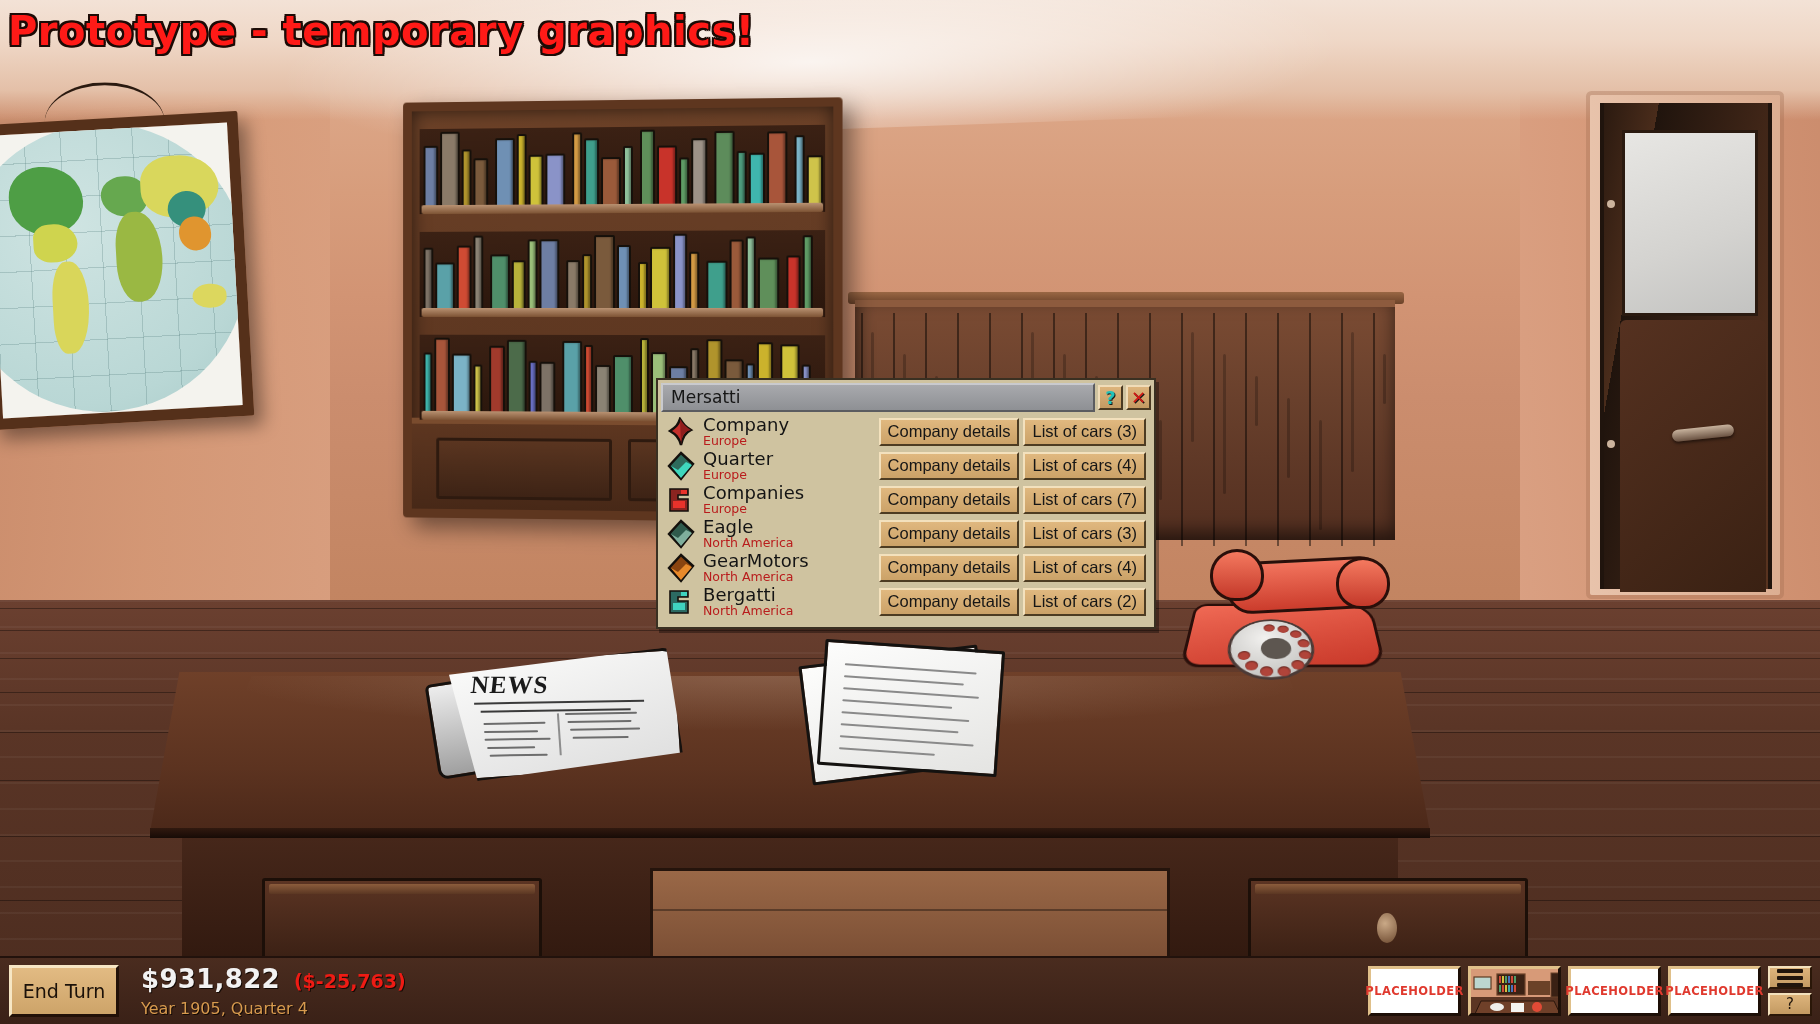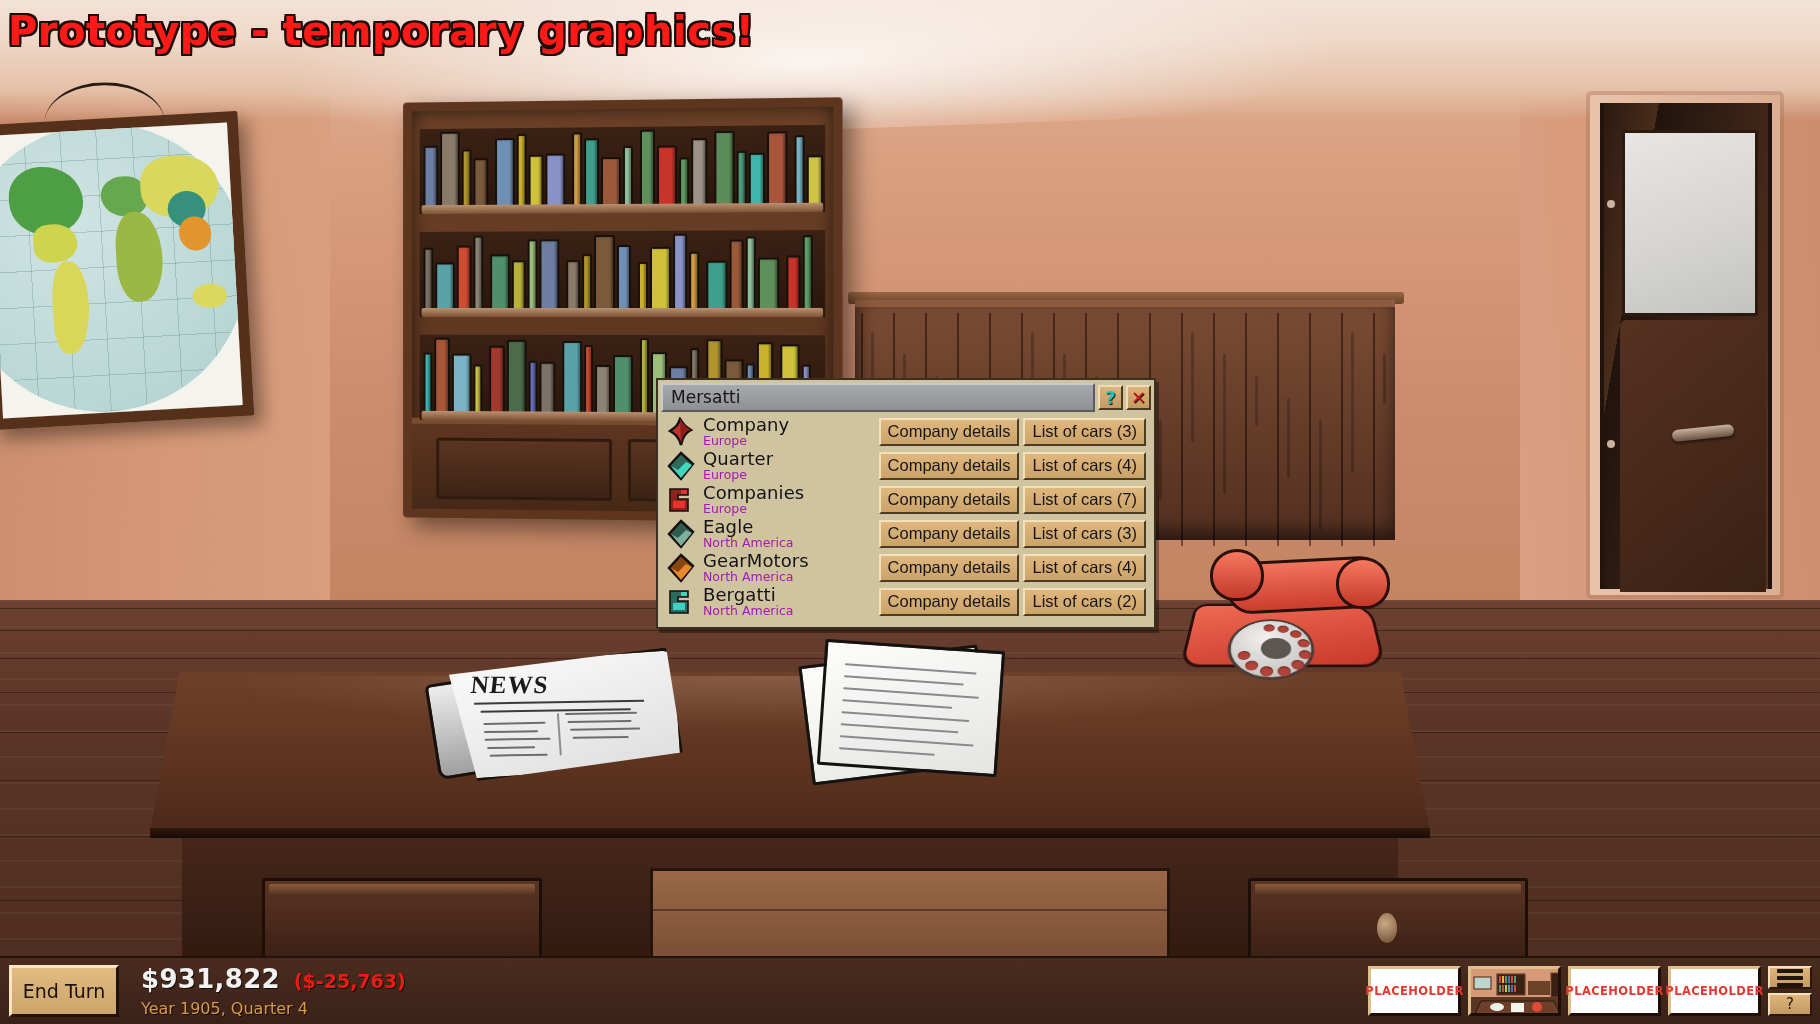--- a/index.html
+++ b/index.html
@@ -190,21 +190,21 @@
   }
   .win-btn.help { color:#21c2ba; text-shadow:1px 1px 0 #1a1a1a; }
   .win-btn.close { color:#d11a15; text-shadow:1px 1px 0 #1a1a1a; }
 
   .company-list { padding:1px 8px 8px 8px; }
   .company-row { display:flex; align-items:center; height:34px; }
   .logo { width:30px; height:30px; flex:0 0 30px; margin-right:7px; position:relative; }
   .logo svg { display:block; }
   .co-text { flex:1; min-width:0; line-height:1; padding-bottom:1px; }
   .co-name { font-size:18px; color:#141414; letter-spacing:.1px; }
-  .co-region { font-size:12.5px; color:#a21caf; margin-top:1px; }
+  .co-region { font-size:12.5px; color:#b91c1c; margin-top:1px; }
   .row-btns { display:flex; gap:4px; }
   .tanbtn {
     background:linear-gradient(180deg,#e0b87f,#cba268);
     border:2px solid #4d3c22; border-top-color:#f3e1bd; border-left-color:#f3e1bd;
     padding:2px 7px 3px 7px; font-size:16.5px; color:#161616; cursor:pointer;
     white-space:nowrap; line-height:1.15;
   }
 
   
   #bottom-bar {

